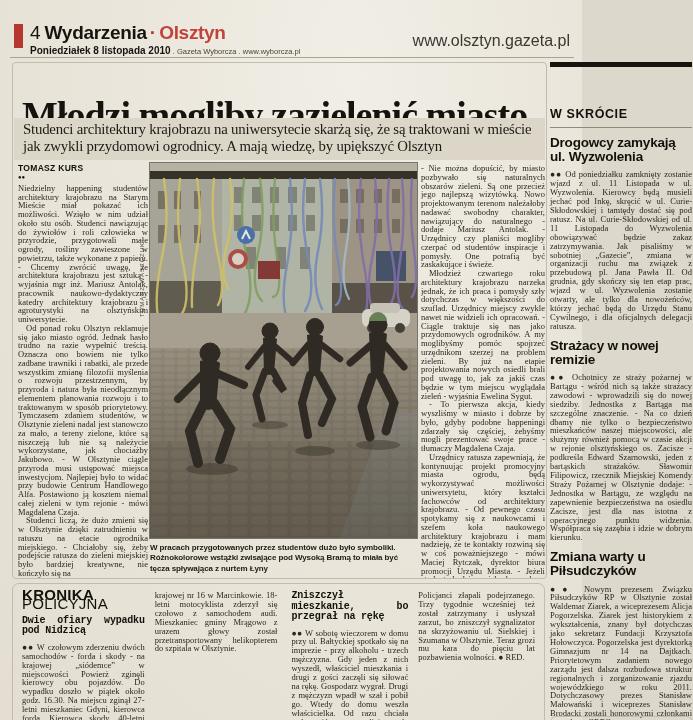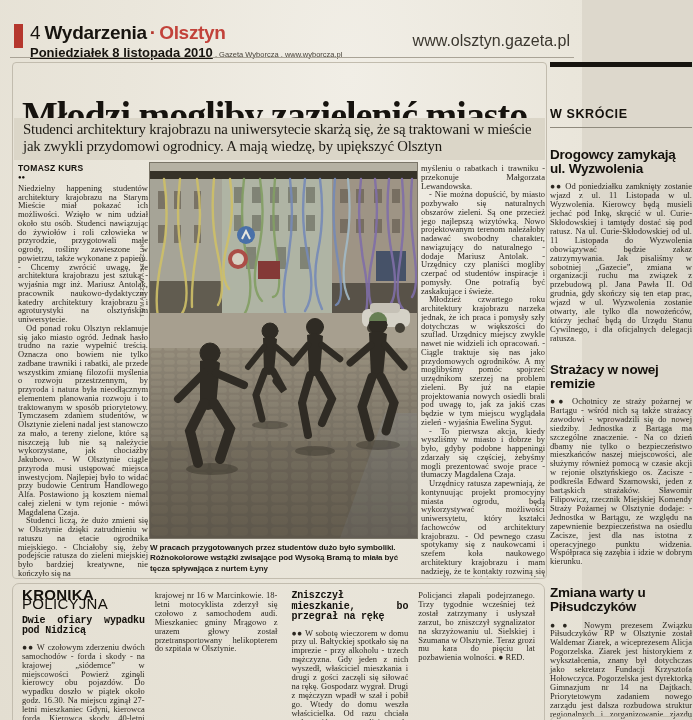--- a/index.html
+++ b/index.html
@@ -12,21 +12,21 @@
   #masthead{position:absolute;left:14px;top:22px;right:10px;height:34px;}
   .red-block{position:absolute;left:0;top:2px;width:9px;height:24px;background:#b5372d;}
   .section-line{position:absolute;left:16px;top:0;white-space:nowrap;
         font-family:"Liberation Sans", sans-serif;font-size:19px;line-height:22px;color:#17140f;}
   .section-line .pn{font-weight:400;margin-right:4px;}
   .section-line .sec{font-weight:700;letter-spacing:-0.3px;}
   .section-line .dot{font-weight:700;color:#b5372d;margin:0 3px;}
   .section-line .city{font-weight:700;color:#c2423a;letter-spacing:-0.3px;}
   .dateline{position:absolute;left:16px;top:23px;white-space:nowrap;
         font-family:"Liberation Sans", sans-serif;font-size:7.5px;color:#4a453c;}
-  .dateline b{color:#17140f;font-size:13px;text-decoration:underline;}
+  .dateline b{color:#17140f;font-size:10px;}
   .site-url{position:absolute;right:2px;top:10px;font-family:"Liberation Sans", sans-serif;
         font-size:16px;color:#3b372f;}
   #header-rule{position:absolute;left:10px;right:8px;top:57px;height:1px;background:#a9a396;}
 
   
   #main-box{position:absolute;left:12px;top:62px;width:533px;height:515px;
         border:1px solid #c2bcae;border-radius:4px;background:transparent;}
   #headline{position:absolute;top:8px;left:9px;right:6px;
         font-family:"Liberation Serif", serif;font-weight:700;font-size:38px;
         letter-spacing:-1px;line-height:1;color:#16130e;white-space:nowrap;}
@@ -51,21 +51,21 @@
         font-family:"Liberation Sans", sans-serif;font-size:6px;letter-spacing:1px;color:#4d483e;}
   #photo-caption{position:absolute;left:137px;top:380px;width:267px;
         font-family:"Liberation Sans", sans-serif;font-weight:700;font-size:8px;
         line-height:1.3;letter-spacing:-0.1px;color:#1e1b15;}
 
   
   #sidebar{position:absolute;left:550px;top:62px;width:142px;}
   #sidebar-bar{height:5px;background:#17140f;margin-bottom:5px;}
   #sidebar-title{font-family:"Liberation Sans", sans-serif;font-weight:700;font-size:12.5px;
         letter-spacing:0.6px;color:#14110c;padding-bottom:6px;border-bottom:1px solid #8f8a7d;margin-top:40px;}
-  .sb-item{margin-top:20px;}
+  .sb-item{margin-top:8px;}
   .sb-heading{font-family:"Liberation Sans", sans-serif;font-weight:700;font-size:13.5px;
         line-height:1.05;letter-spacing:-0.2px;color:#14110c;margin-bottom:6px;}
   .sb-body{font-size:8.5px;line-height:8.9px;text-align:justify;color:#2b2720;}
   #sidebar-stub{position:absolute;left:550px;top:716px;width:141px;height:20px;
         border:1px solid #c2bcae;border-radius:6px;}
 
   
   #bottom-box{position:absolute;left:12px;top:583px;width:533px;height:210px;
         border:1px solid #c2bcae;border-radius:7px;padding:7px 9px;box-sizing:border-box;}
   #bottom-flex{display:flex;gap:14px;}
@@ -267,21 +267,20 @@
           <path d="M219,158 a9,9 0 0 1 18,0 z" fill="#5f7a4e"></path>
 
           <rect x="0" y="0" width="267" height="375" fill="#d9c9a8" opacity="0.07"></rect>
         </svg>
       </div>
       <div id="photo-credit">TOMASZ WASZCZUK</div>
       <div id="photo-caption">W pracach przygotowanych przez studentów dużo było symboliki. Różnokolorowe wstążki zwisające pod Wysoką Bramą to miała być tęcza spływająca z nurtem Łyny</div>
 
       <div id="col4" class="news-col">
         <div>
-            <p>myśleniu o rabatkach i trawniku - przekonuje Małgorzata Lewandowska.</p>
             <p>- Nie można dopuścić, by miasto pozbywało się naturalnych obszarów zieleni. Są one przecież jego najlepszą wizytówką. Nowo projektowanym terenom należałoby nadawać swobodny charakter, nawiązujący do naturalnego - dodaje Mariusz Antolak. - Urzędnicy czy planiści mogliby czerpać od studentów inspiracje i pomysły. One potrafią być zaskakujące i świeże.</p>
             <p>Młodzież czwartego roku architektury krajobrazu narzeka jednak, że ich praca i pomysły szły dotychczas w większości do szuflad. Urzędnicy miejscy zwykle nawet nie widzieli ich opracowań. - Ciągle traktuje się nas jako przydomowych ogrodników. A my moglibyśmy pomóc spojrzeć urzędnikom szerzej na problem zieleni. By już na etapie projektowania nowych osiedli brali pod uwagę to, jak za jakiś czas będzie w tym miejscu wyglądała zieleń - wyjaśnia Ewelina Sygut.</p>
             <p>- To pierwsza akcja, kiedy wyszliśmy w miasto i dobrze by było, gdyby podobne happeningi zdarzały się częściej, żebyśmy mogli prezentować swoje prace - tłumaczy Magdalena Czaja.</p>
             <p>Urzędnicy ratusza zapewniają, że kontynuując projekt promocyjny miasta ogrodu, będą wykorzystywać możliwości uniwersytetu, który kształci fachowców od architektury krajobrazu. - Od pewnego czasu spotykamy się z naukowcami i szefem koła naukowego architektury krajobrazu i mam nadzieję, że te kontakty rozwiną się w coś poważniejszego - mówi Maciej Rytczak, dyrektor biura promocji Urzędu Miasta. - Jeżeli student będzie miał do wyboru wykonanie jakiegoś abstrakcyjnego tematu albo projektu w mieście, to lepiej, żeby robił to dla Olsztyna. ●</p>
           </div>
       </div>
     </div>
   </div>
 
   <div id="sidebar">

